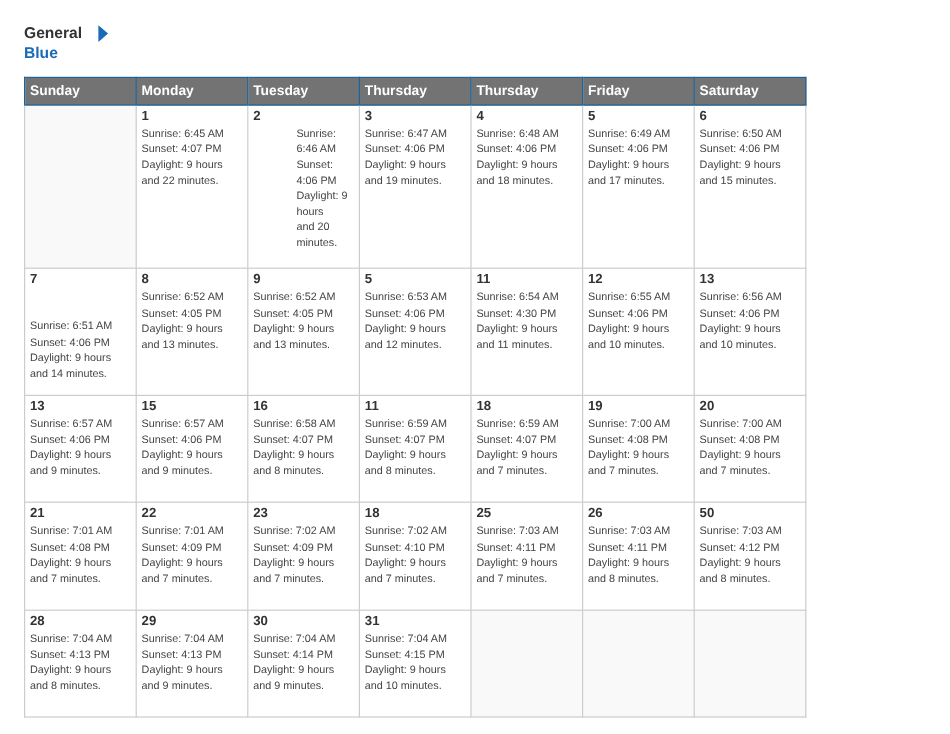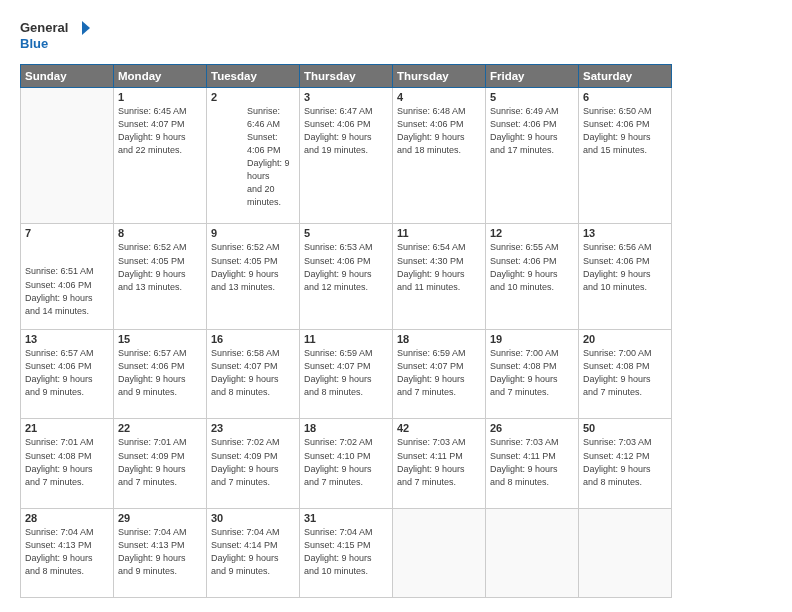--- a/index.html
+++ b/index.html
@@ -286,21 +286,21 @@
 and 7 minutes.</div>
           </td>
           <td>
             <span class="day-num">18</span>
             <div class="day-info" style="white-space: pre-line;">Sunrise: 7:02 AM
 Sunset: 4:10 PM
 Daylight: 9 hours
 and 7 minutes.</div>
           </td>
           <td>
-            <span class="day-num">42</span>
+            <span class="day-num">25</span>
             <div class="day-info" style="white-space: pre-line;">Sunrise: 7:03 AM
 Sunset: 4:11 PM
 Daylight: 9 hours
 and 7 minutes.</div>
           </td>
           <td>
             <span class="day-num">26</span>
             <div class="day-info" style="white-space: pre-line;">Sunrise: 7:03 AM
 Sunset: 4:11 PM
 Daylight: 9 hours

